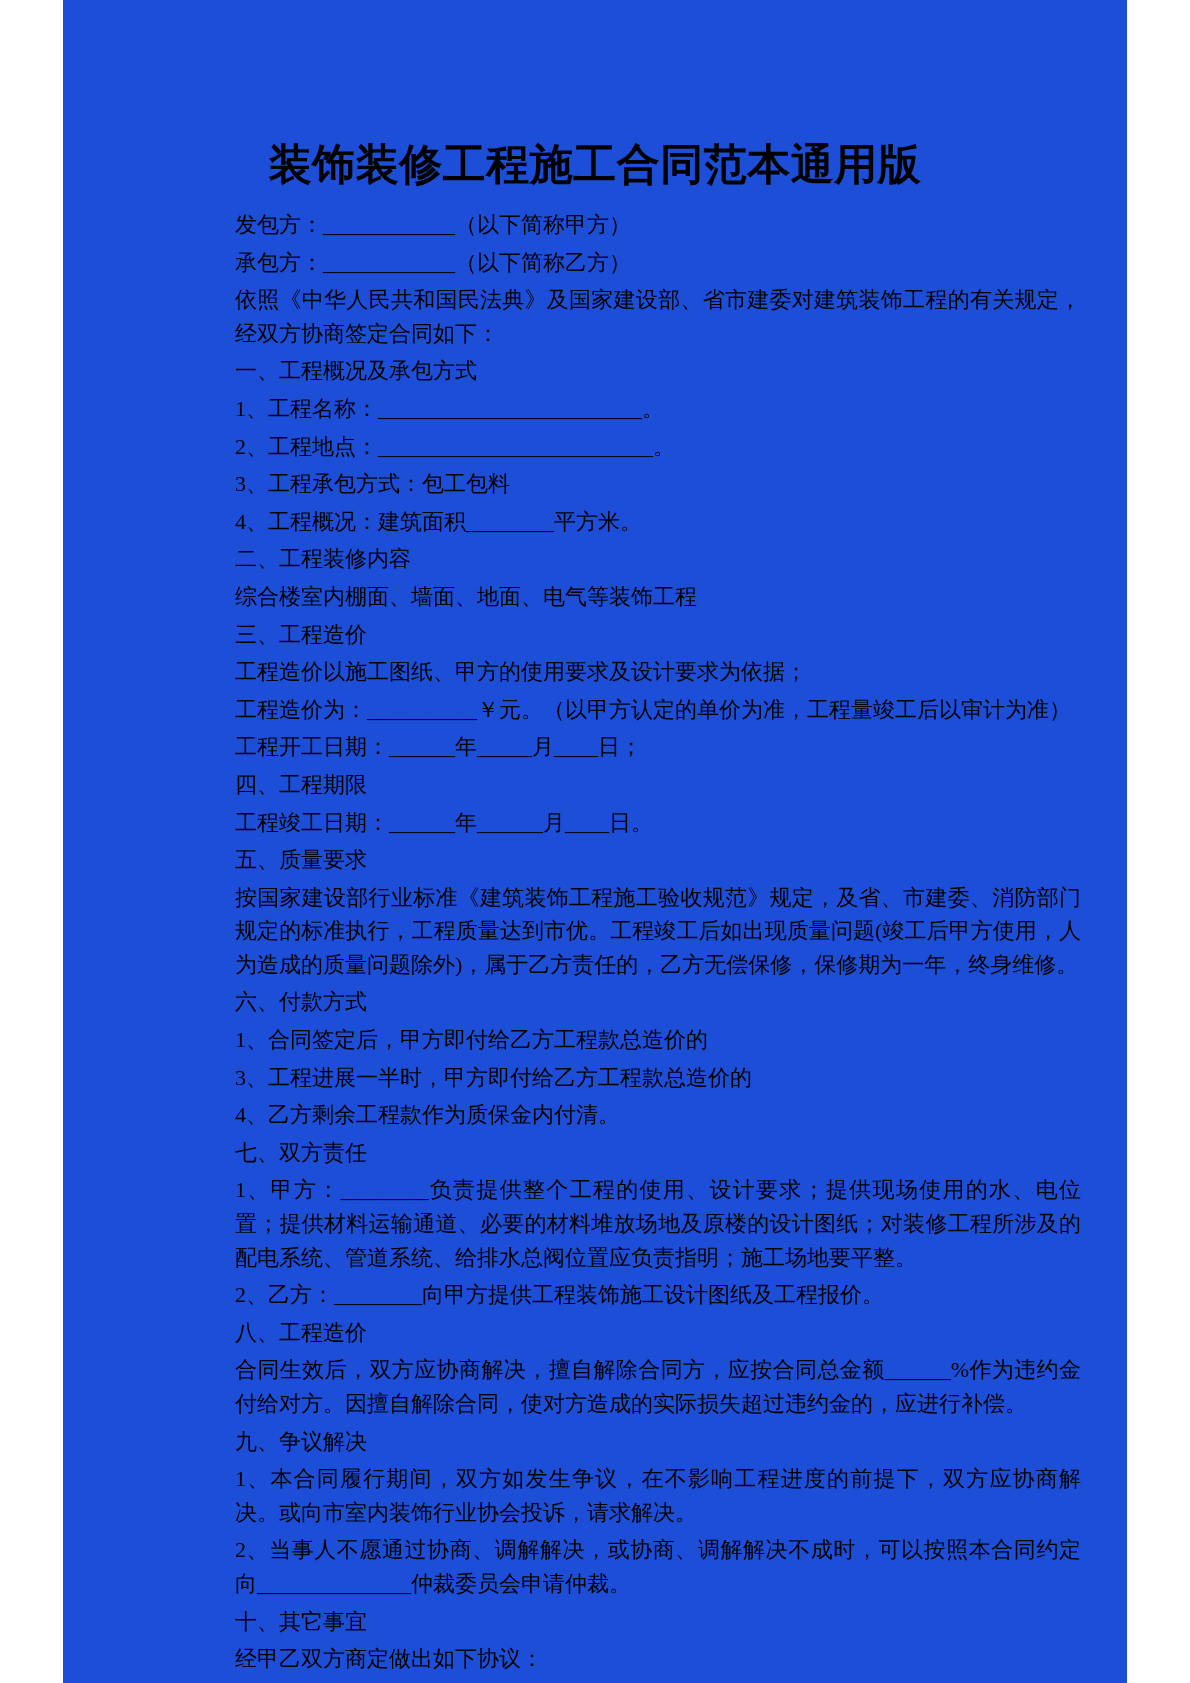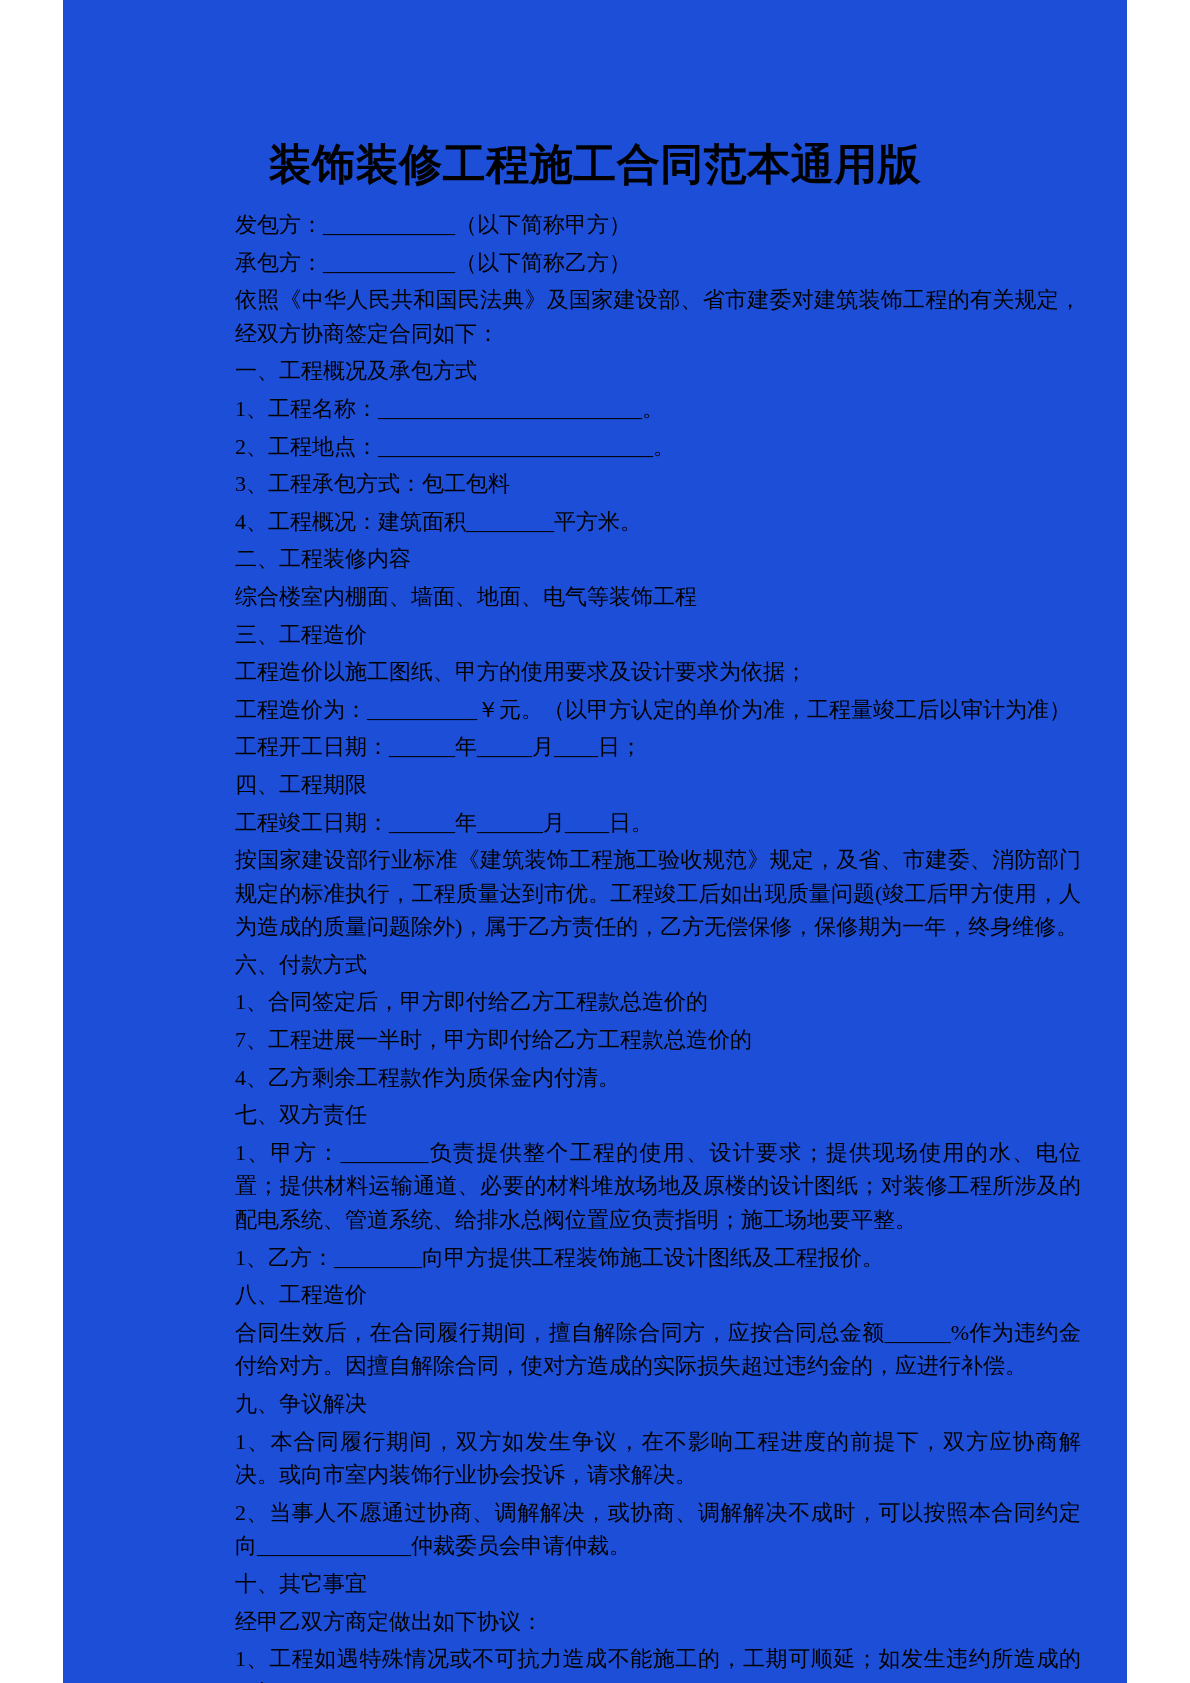--- a/index.html
+++ b/index.html
@@ -55,30 +55,31 @@
       <p class="para">3、工程承包方式：包工包料</p>
       <p class="para">4、工程概况：建筑面积________平方米。</p>
       <p class="para">二、工程装修内容</p>
       <p class="para">综合楼室内棚面、墙面、地面、电气等装饰工程</p>
       <p class="para">三、工程造价</p>
       <p class="para">工程造价以施工图纸、甲方的使用要求及设计要求为依据；</p>
       <p class="para">工程造价为：__________￥元。（以甲方认定的单价为准，工程量竣工后以审计为准）</p>
       <p class="para">工程开工日期：______年_____月____日；</p>
       <p class="para">四、工程期限</p>
       <p class="para">工程竣工日期：______年______月____日。</p>
+      <p class="para">五、质量要求</p>
       <p class="para">按国家建设部行业标准《建筑装饰工程施工验收规范》规定，及省、市建委、消防部门规定的标准执行，工程质量达到市优。工程竣工后如出现质量问题(竣工后甲方使用，人为造成的质量问题除外)，属于乙方责任的，乙方无偿保修，保修期为一年，终身维修。</p>
       <p class="para">六、付款方式</p>
       <p class="para">1、合同签定后，甲方即付给乙方工程款总造价的</p>
-      <p class="para">7、工程进展一半时，甲方即付给乙方工程款总造价的</p>
+      <p class="para">3、工程进展一半时，甲方即付给乙方工程款总造价的</p>
       <p class="para">4、乙方剩余工程款作为质保金内付清。</p>
       <p class="para">七、双方责任</p>
       <p class="para">1、甲方：________负责提供整个工程的使用、设计要求；提供现场使用的水、电位置；提供材料运输通道、必要的材料堆放场地及原楼的设计图纸；对装修工程所涉及的配电系统、管道系统、给排水总阀位置应负责指明；施工场地要平整。</p>
-      <p class="para">1、乙方：________向甲方提供工程装饰施工设计图纸及工程报价。</p>
+      <p class="para">2、乙方：________向甲方提供工程装饰施工设计图纸及工程报价。</p>
       <p class="para">八、工程造价</p>
-      <p class="para">合同生效后，在合同履行期间，擅自解除合同方，应按合同总金额______%作为违约金付给对方。因擅自解除合同，使对方造成的实际损失超过违约金的，应进行补偿。</p>
+      <p class="para">合同生效后，双方应协商解决，擅自解除合同方，应按合同总金额______%作为违约金付给对方。因擅自解除合同，使对方造成的实际损失超过违约金的，应进行补偿。</p>
       <p class="para">九、争议解决</p>
       <p class="para">1、本合同履行期间，双方如发生争议，在不影响工程进度的前提下，双方应协商解决。或向市室内装饰行业协会投诉，请求解决。</p>
       <p class="para">2、当事人不愿通过协商、调解解决，或协商、调解解决不成时，可以按照本合同约定向______________仲裁委员会申请仲裁。</p>
       <p class="para">十、其它事宜</p>
       <p class="para">经甲乙双方商定做出如下协议：</p>
       <p class="para">1、工程如遇特殊情况或不可抗力造成不能施工的，工期可顺延；如发生违约所造成的一切</p>
     </div>
 </div>
 
 </body></html>

